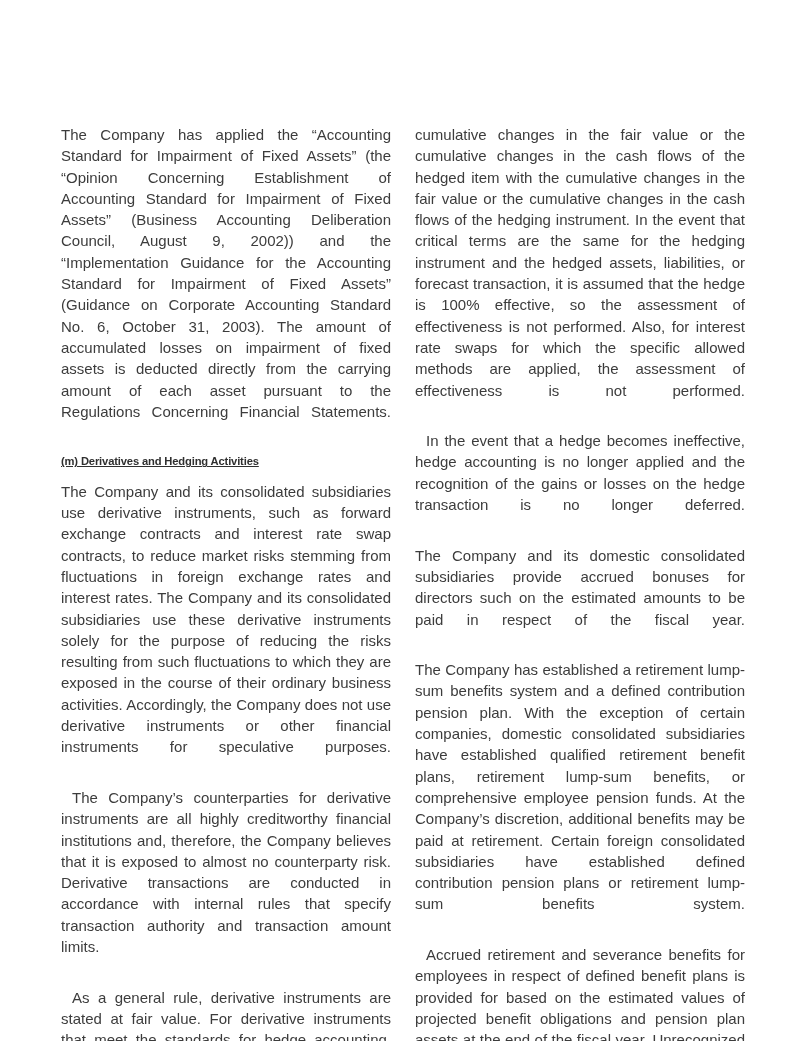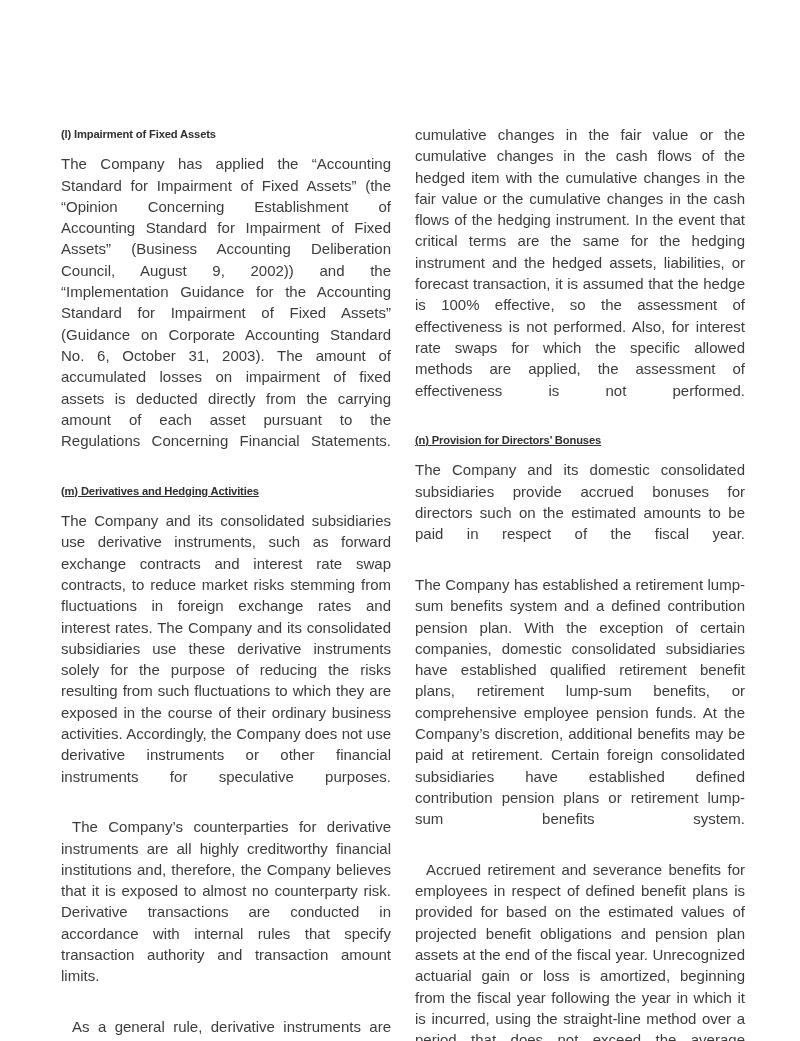--- a/index.html
+++ b/index.html
@@ -74,33 +74,32 @@
   }
   .blk + .blk { margin-top: 8px; }
 </style>
 </head>
 <body>
 
 <div class="page">
   <div class="columns">
 
     <div class="col">
-      <h2 class="sec-head blk">(l) Impairment of Fixed Assets</h2>
       <p class="para blk">The Company has applied the “Accounting Standard for Impairment of Fixed Assets” (the “Opinion Concerning Establishment of Accounting Standard for Impairment of Fixed Assets” (Business Accounting Deliberation Council, August 9, 2002)) and the “Implementation Guidance for the Accounting Standard for Impairment of Fixed Assets” (Guidance on Corporate Accounting Standard No. 6, October 31, 2003). The amount of accumulated losses on impairment of fixed assets is deducted directly from the carrying amount of each asset pursuant to the Regulations Concerning Financial Statements.</p>
 
       <h2 class="sec-head blk gap-before-head">(m) Derivatives and Hedging Activities</h2>
       <p class="para blk">The Company and its consolidated subsidiaries use derivative instruments, such as forward exchange contracts and interest rate swap contracts, to reduce market risks stemming from fluctuations in foreign exchange rates and interest rates. The Company and its consolidated subsidiaries use these derivative instruments solely for the purpose of reducing the risks resulting from such fluctuations to which they are exposed in the course of their ordinary business activities. Accordingly, the Company does not use derivative instruments or other financial instruments for speculative purposes.</p>
       <p class="para indent blk">The Company’s counterparties for derivative instruments are all highly creditworthy financial institutions and, therefore, the Company believes that it is exposed to almost no counterparty risk. Derivative transactions are conducted in accordance with internal rules that specify transaction authority and transaction amount limits.</p>
       <p class="para indent blk">As a general rule, derivative instruments are stated at fair value. For derivative instruments that meet the standards for hedge accounting, recognition of gains or losses is deferred. In cases where forward foreign exchange contracts meet certain hedging criteria, they are accounted for under the allocation method. Interest rate swaps that meet specific matching criteria are accounted for using specific allowed methods under relevant accounting standards.</p>
     </div>
 
     <div class="col">
       <p class="para blk">cumulative changes in the fair value or the cumulative changes in the cash flows of the hedged item with the cumulative changes in the fair value or the cumulative changes in the cash flows of the hedging instrument. In the event that critical terms are the same for the hedging instrument and the hedged assets, liabilities, or forecast transaction, it is assumed that the hedge is 100% effective, so the assessment of effectiveness is not performed. Also, for interest rate swaps for which the specific allowed methods are applied, the assessment of effectiveness is not performed.</p>
+      <p class="para indent blk">In the event that a hedge becomes ineffective, hedge accounting is no longer applied and the recognition of the gains or losses on the hedge transaction is no longer deferred.</p>
 
-      <h2 class="sec-head blk gap-before-head">(n) Provision for Directors’ Bonuses</h2>
       <p class="para blk">The Company and its domestic consolidated subsidiaries provide accrued bonuses for directors such on the estimated amounts to be paid in respect of the fiscal year.</p>
 
       <p class="para blk">The Company has established a retirement lump-sum benefits system and a defined contribution pension plan. With the exception of certain companies, domestic consolidated subsidiaries have established qualified retirement benefit plans, retirement lump-sum benefits, or comprehensive employee pension funds. At the Company’s discretion, additional benefits may be paid at retirement. Certain foreign consolidated subsidiaries have established defined contribution pension plans or retirement lump-sum benefits system.</p>
       <p class="para indent blk nostretch">Accrued retirement and severance benefits for employees in respect of defined benefit plans is provided for based on the estimated values of projected benefit obligations and pension plan assets at the end of the fiscal year. Unrecognized actuarial gain or loss is amortized, beginning from the fiscal year following the year in which it is incurred, using the straight-line method over a period that does not exceed the average remaining years of service of employees as of the end of the fiscal year in which it is incurred (9 to 19 years). Certain domestic consolidated subsidiaries amortize</p>
     </div>
 
   </div>
 </div>
 
 </body></html>

